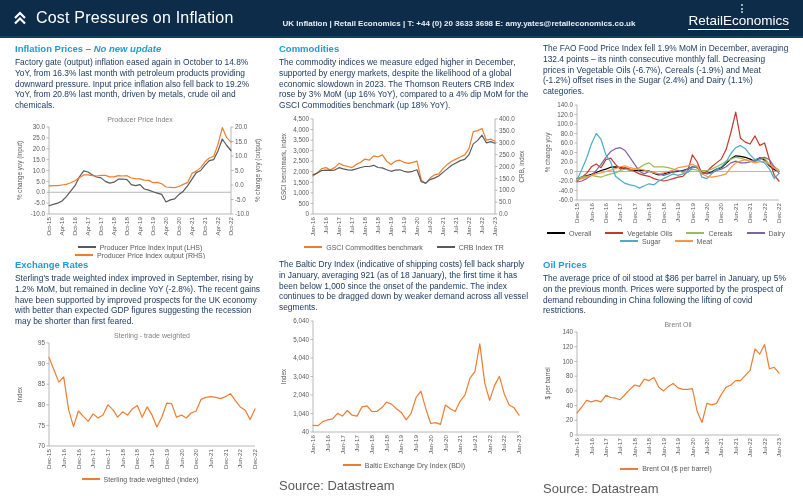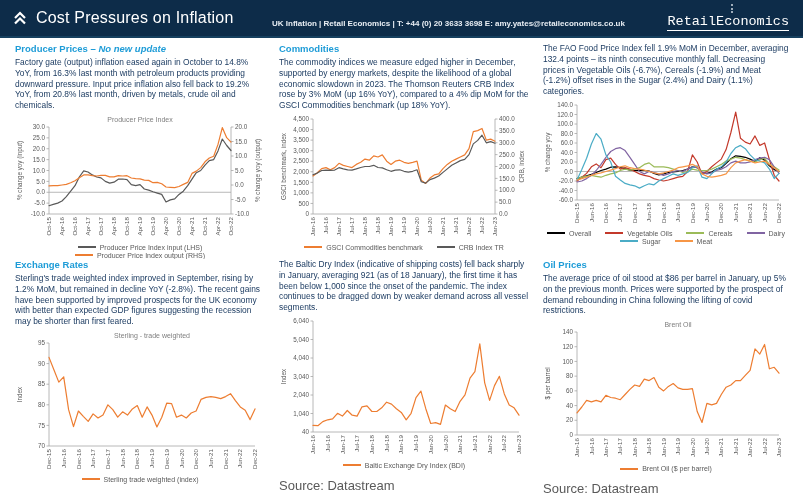--- a/index.html
+++ b/index.html
@@ -8,21 +8,21 @@
   .page { width:803px; height:447px; background:#fff; }
 
   
   header { height:38px; background:#0d2c49; display:flex; align-items:center;
     padding:0 10px 0 12px; border-bottom:2px solid #16405f; }
   .h-left { display:flex; align-items:center; gap:8px; flex:0 0 auto; }
   .chevrons { width:16px; height:16px; }
   .h-title { color:#fff; font-size:16px; font-weight:400; letter-spacing:.2px; }
   .h-contact { flex:1; text-align:center; color:#e8eef4; font-size:8px; padding-top:10px;font-weight:bold; }
   .h-logo { position:relative; flex:0 0 auto; padding:6px 4px 2px 4px; }
-  .logo-text { color:#fff; font-family:Liberation Mono, monospace; font-size:13.5px;
+  .logo-text { color:#fff; font-family:Liberation Sans, sans-serif; font-size:13.5px;
     border-bottom:1px solid #fff; padding-bottom:1px; }
   .logo-dots { position:absolute; top:-1px; left:52%; display:flex; flex-direction:column; gap:1.5px; }
   .logo-dots i { width:2px; height:2px; background:#cfd9e2; border-radius:50%; }
 
   
   .grid { display:grid; grid-template-columns:250px 250px 246px;
     grid-template-rows:216px 236px; column-gap:14px; padding:5px 14px 0 15px; }
   .panel { overflow:hidden; }
   .p-title { color:#1e9cd7; font-size:9.5px; font-weight:bold; margin-bottom:3px; }
   .p-title em { font-weight:bold; }
@@ -56,21 +56,21 @@
           <i></i>
           <i></i>
         </span>
       <span class="logo-text">RetailEconomics</span>
     </div>
   </header>
 
   <main class="grid">
 
     <section class="panel">
-      <h2 class="p-title"><span>Producer Prices</span><em> – No new update</em></h2>
+      <h2 class="p-title"><span>Inflation Prices</span><em> – No new update</em></h2>
       <p class="p-body">Factory gate (output) inflation eased again in October to 14.8% YoY, from 16.3% last month with petroleum products providing downward pressure. Input price inflation also fell back to 19.2% YoY, from 20.8% last month, driven by metals, crude oil and chemicals.</p>
       <div class="chart"><svg width="250" height="126">
             <text x="125" y="8" text-anchor="middle" font-size="7" fill="#7f7f7f" font-family="&quot;Liberation Sans&quot;,sans-serif">Producer Price Index</text>
             <line x1="34" y1="13" x2="34" y2="100" stroke="#a6a6a6" stroke-width="0.8"></line>
             <line x1="31.5" y1="100" x2="34" y2="100" stroke="#a6a6a6" stroke-width="0.8"></line>
             <text x="30" y="102.2" text-anchor="end" font-size="6.3" fill="#595959" font-family="&quot;Liberation Sans&quot;,sans-serif">-10.0</text>
             <line x1="31.5" y1="89.125" x2="34" y2="89.125" stroke="#a6a6a6" stroke-width="0.8"></line>
             <text x="30" y="91.325" text-anchor="end" font-size="6.3" fill="#595959" font-family="&quot;Liberation Sans&quot;,sans-serif">-5.0</text>
             <line x1="31.5" y1="78.25" x2="34" y2="78.25" stroke="#a6a6a6" stroke-width="0.8"></line>
             <text x="30" y="80.45" text-anchor="end" font-size="6.3" fill="#595959" font-family="&quot;Liberation Sans&quot;,sans-serif">0.0</text>

